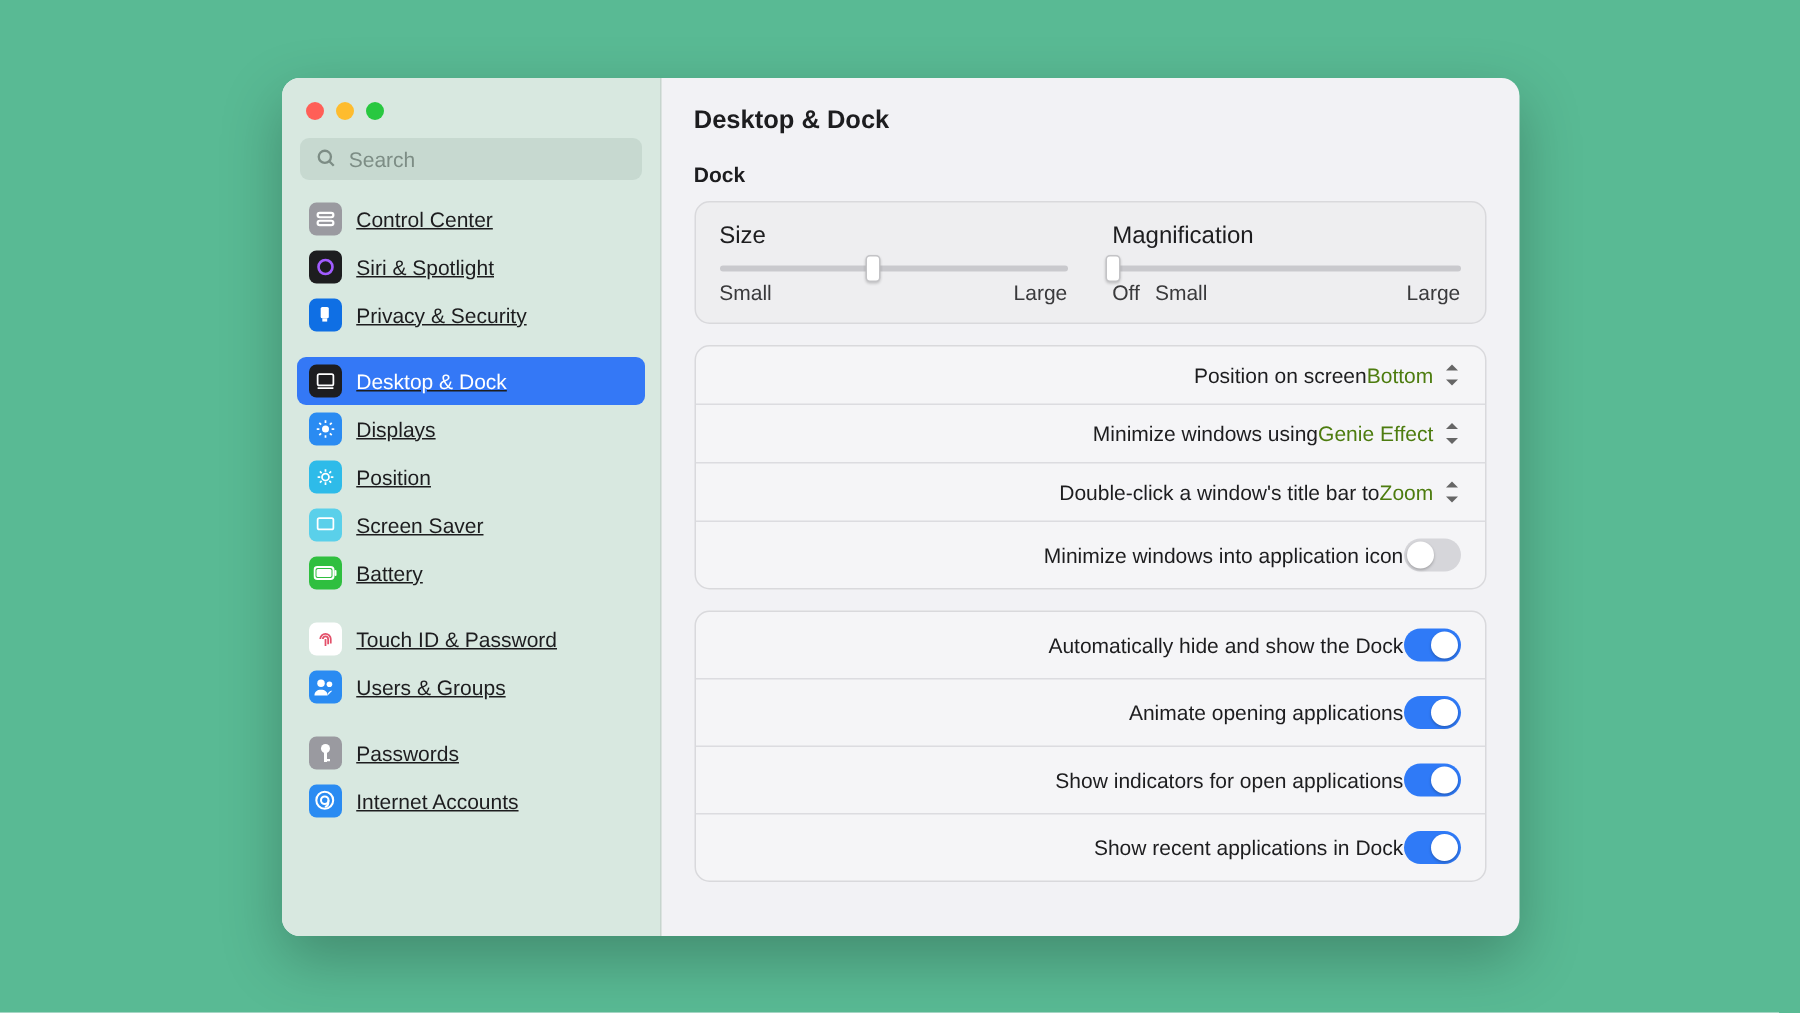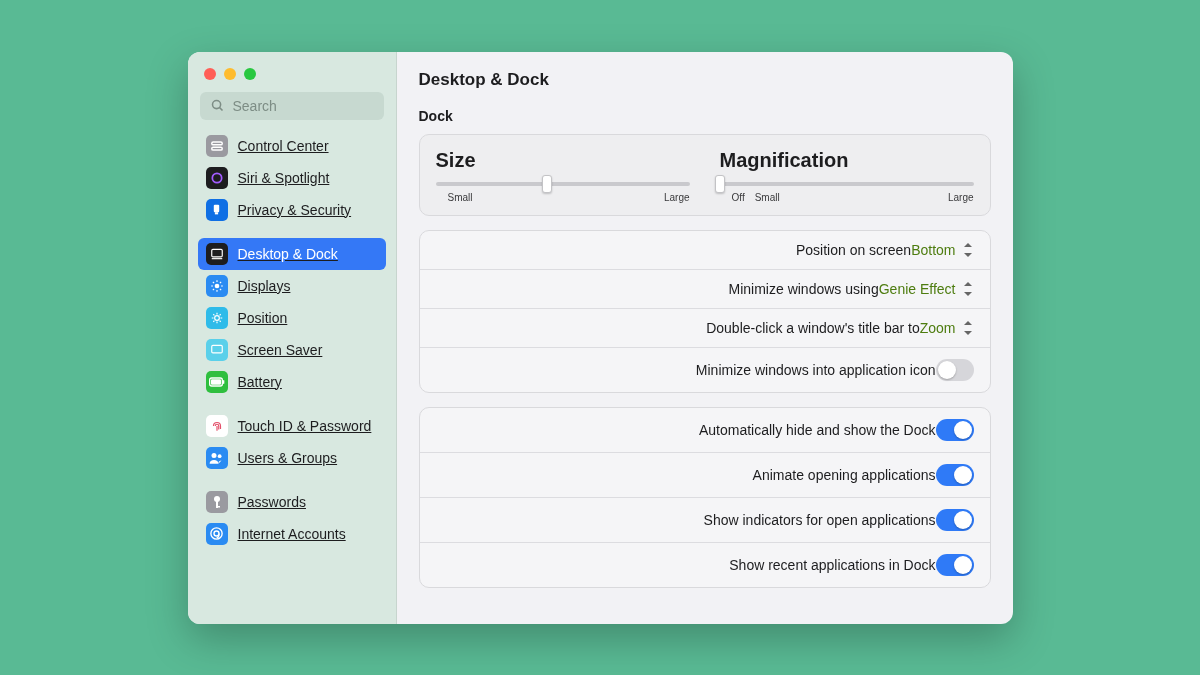--- a/index.html
+++ b/index.html
@@ -17,21 +17,21 @@
     width: 825px;
     height: 572px;
     background: #f2f2f5;
     border-radius: 12px;
     box-shadow: 0 15px 40px rgba(0,0,0,0.25);
     display: flex;
     overflow: hidden;
   }
   
   .sidebar {
-    width: 209px;
+    width: 253px;
     background: #d8e8e0;
     border-right: 1px solid rgba(0,0,0,0.08);
     display: flex;
     flex-direction: column;
     padding: 14px 10px 10px 10px;
   }
   .traffic {
     display: flex;
     gap: 8px;
     padding: 2px 0 12px 6px;
@@ -70,32 +70,32 @@
   .panel {
     background:#fff0; border:1px solid #d9d9dc;
     border-radius:10px; background:#eeeef0;
     margin-bottom:14px;
   }
   .panel.white { background:#f5f5f7; }
   .sliders {
     display:flex; gap:30px; padding: 14px 16px 12px 16px;
   }
   .slider-col { flex:1; }
-  .slider-label { font-size:20px; margin-bottom:10px;font-weight:bold; }
+  .slider-label { font-size:16px; margin-bottom:10px; }
   .track {
     position:relative; height:4px; background:#c9c9cd;
     border-radius:2px; margin-bottom:6px;
   }
   .thumb {
     position:absolute; top:-7px; width:10px; height:18px;
     background:#fff; border:1px solid #c3c3c6; border-radius:3px;
     box-shadow:0 1px 2px rgba(0,0,0,0.2);
     transform:translateX(-50%);
   }
-  .ticklabels { display:flex; justify-content:space-between; font-size:10px; color:#3a3a3c;margin-left:12px; }
+  .ticklabels { display:flex; justify-content:space-between; font-size:14px; color:#3a3a3c; }
   .ticklabels .left3 { display:flex; gap:10px; }
   .row {
     display:flex; align-items:center; justify-content:flex-end;
     padding: 11px 16px; font-size:14px;
     border-top:1px solid #dcdce0;
   }
   .panel .row:first-child { border-top:none; }
   .select-val { display:flex; align-items:center; gap:6px; color:#4d7c0f; }
   .chev {
     width:12px; height:16px; position:relative;

